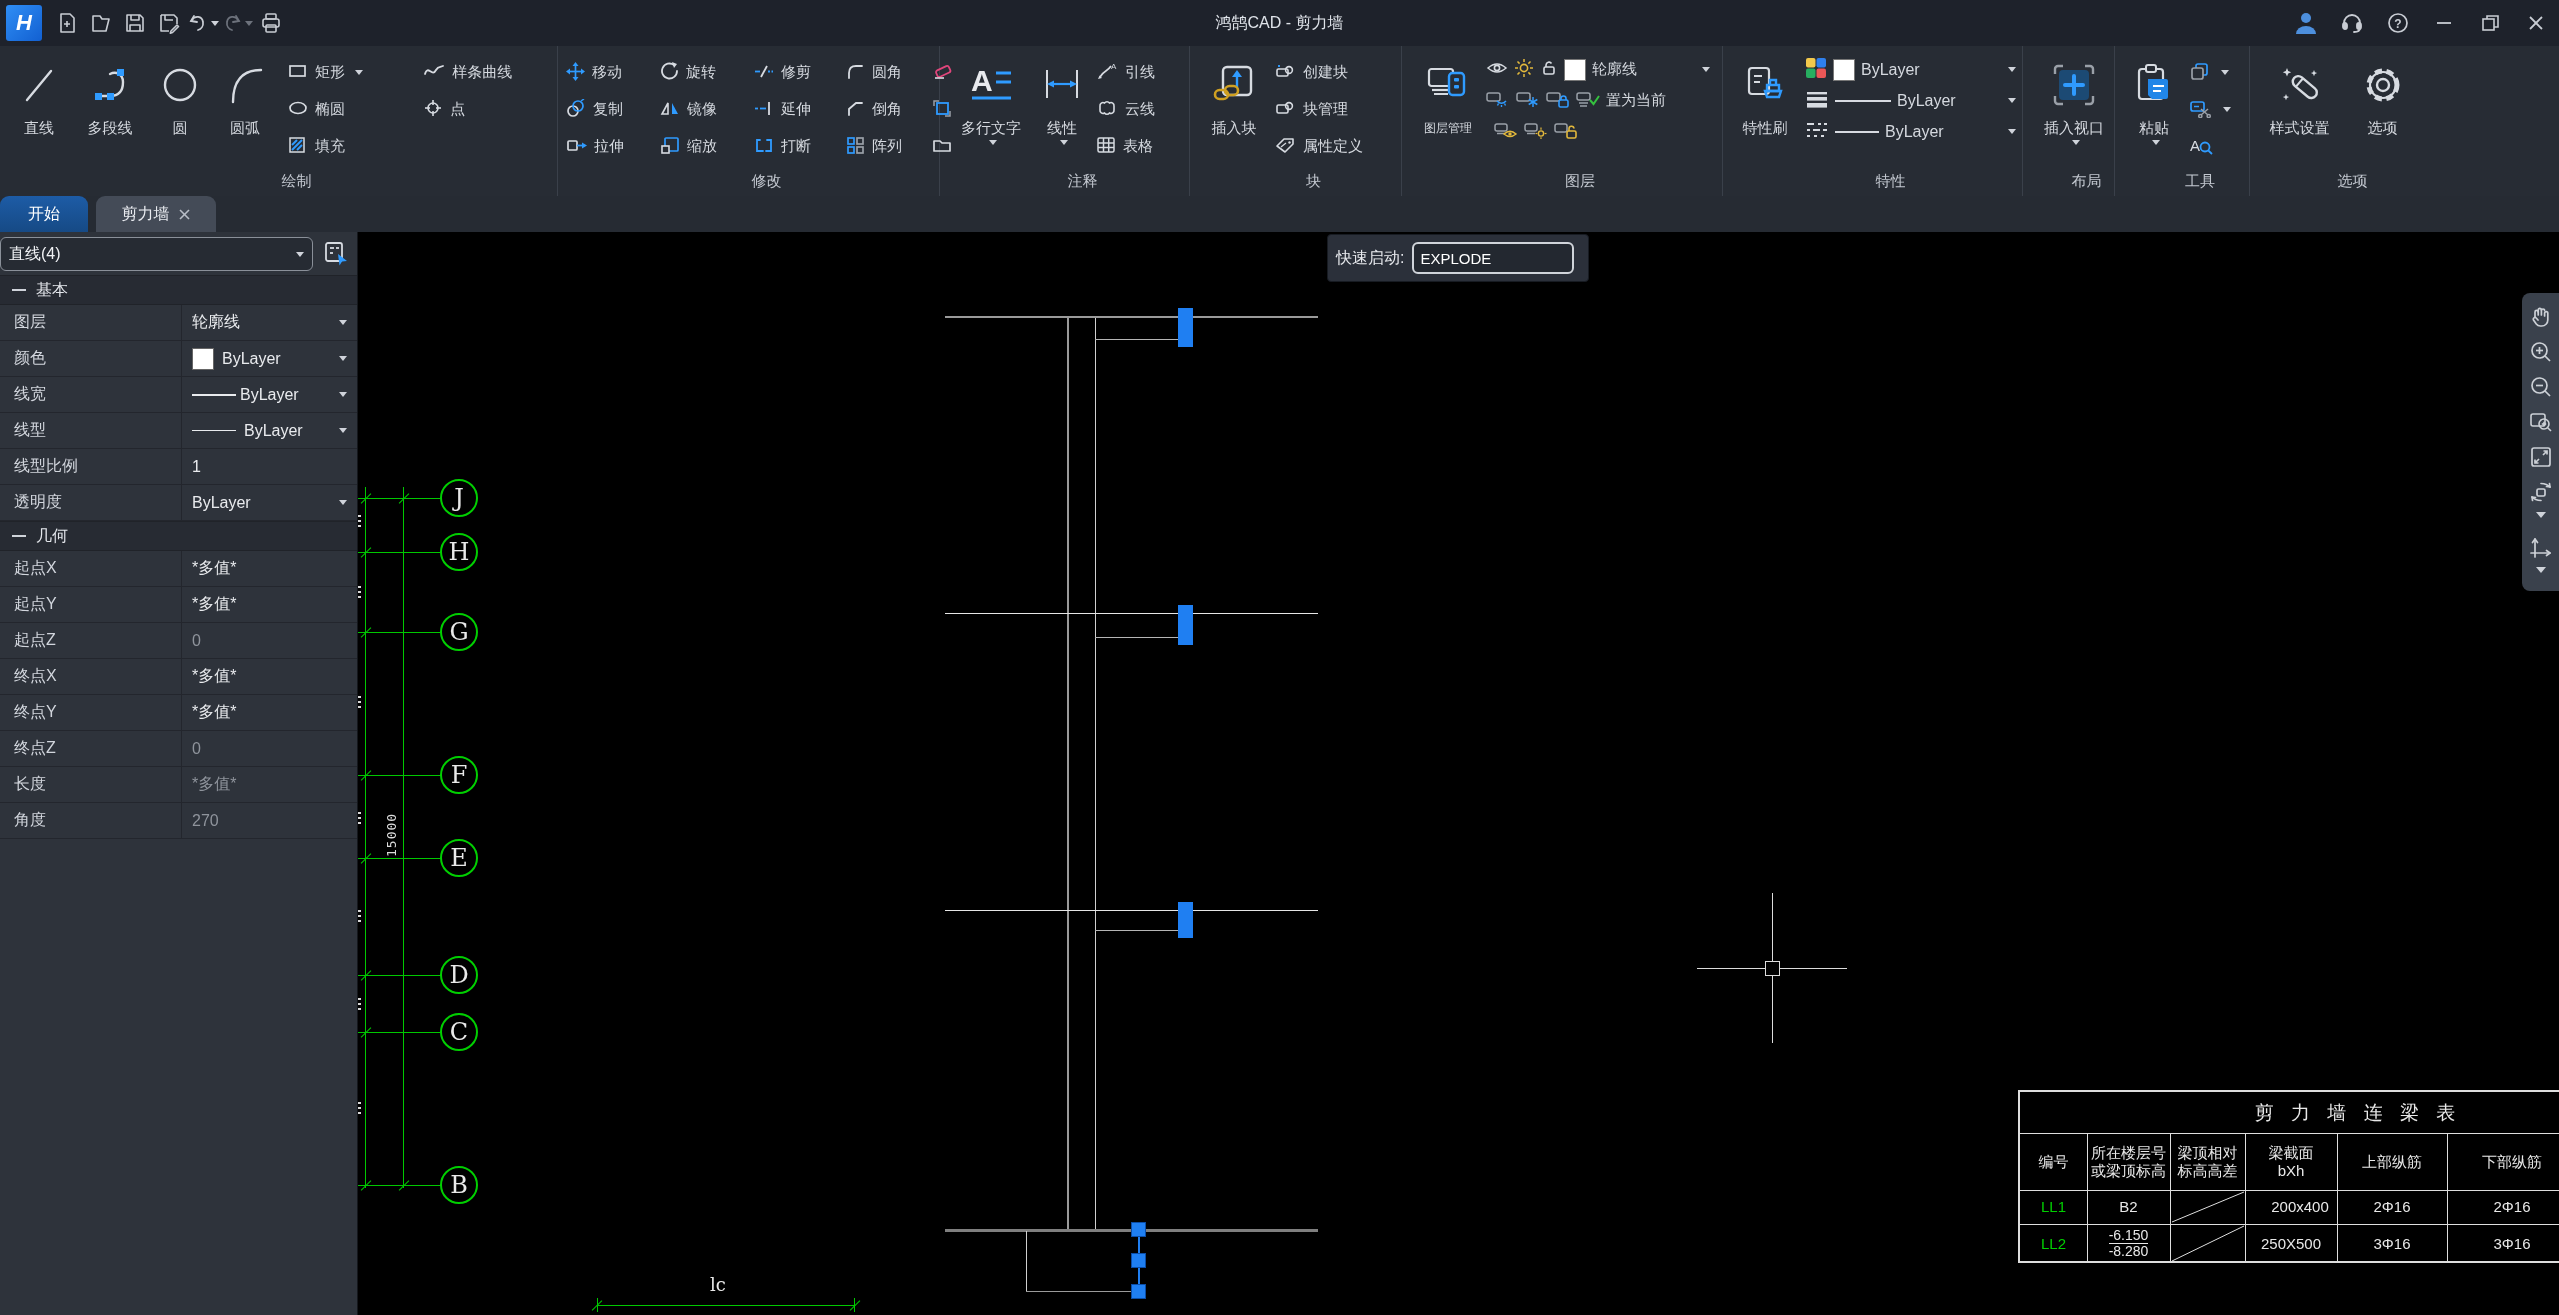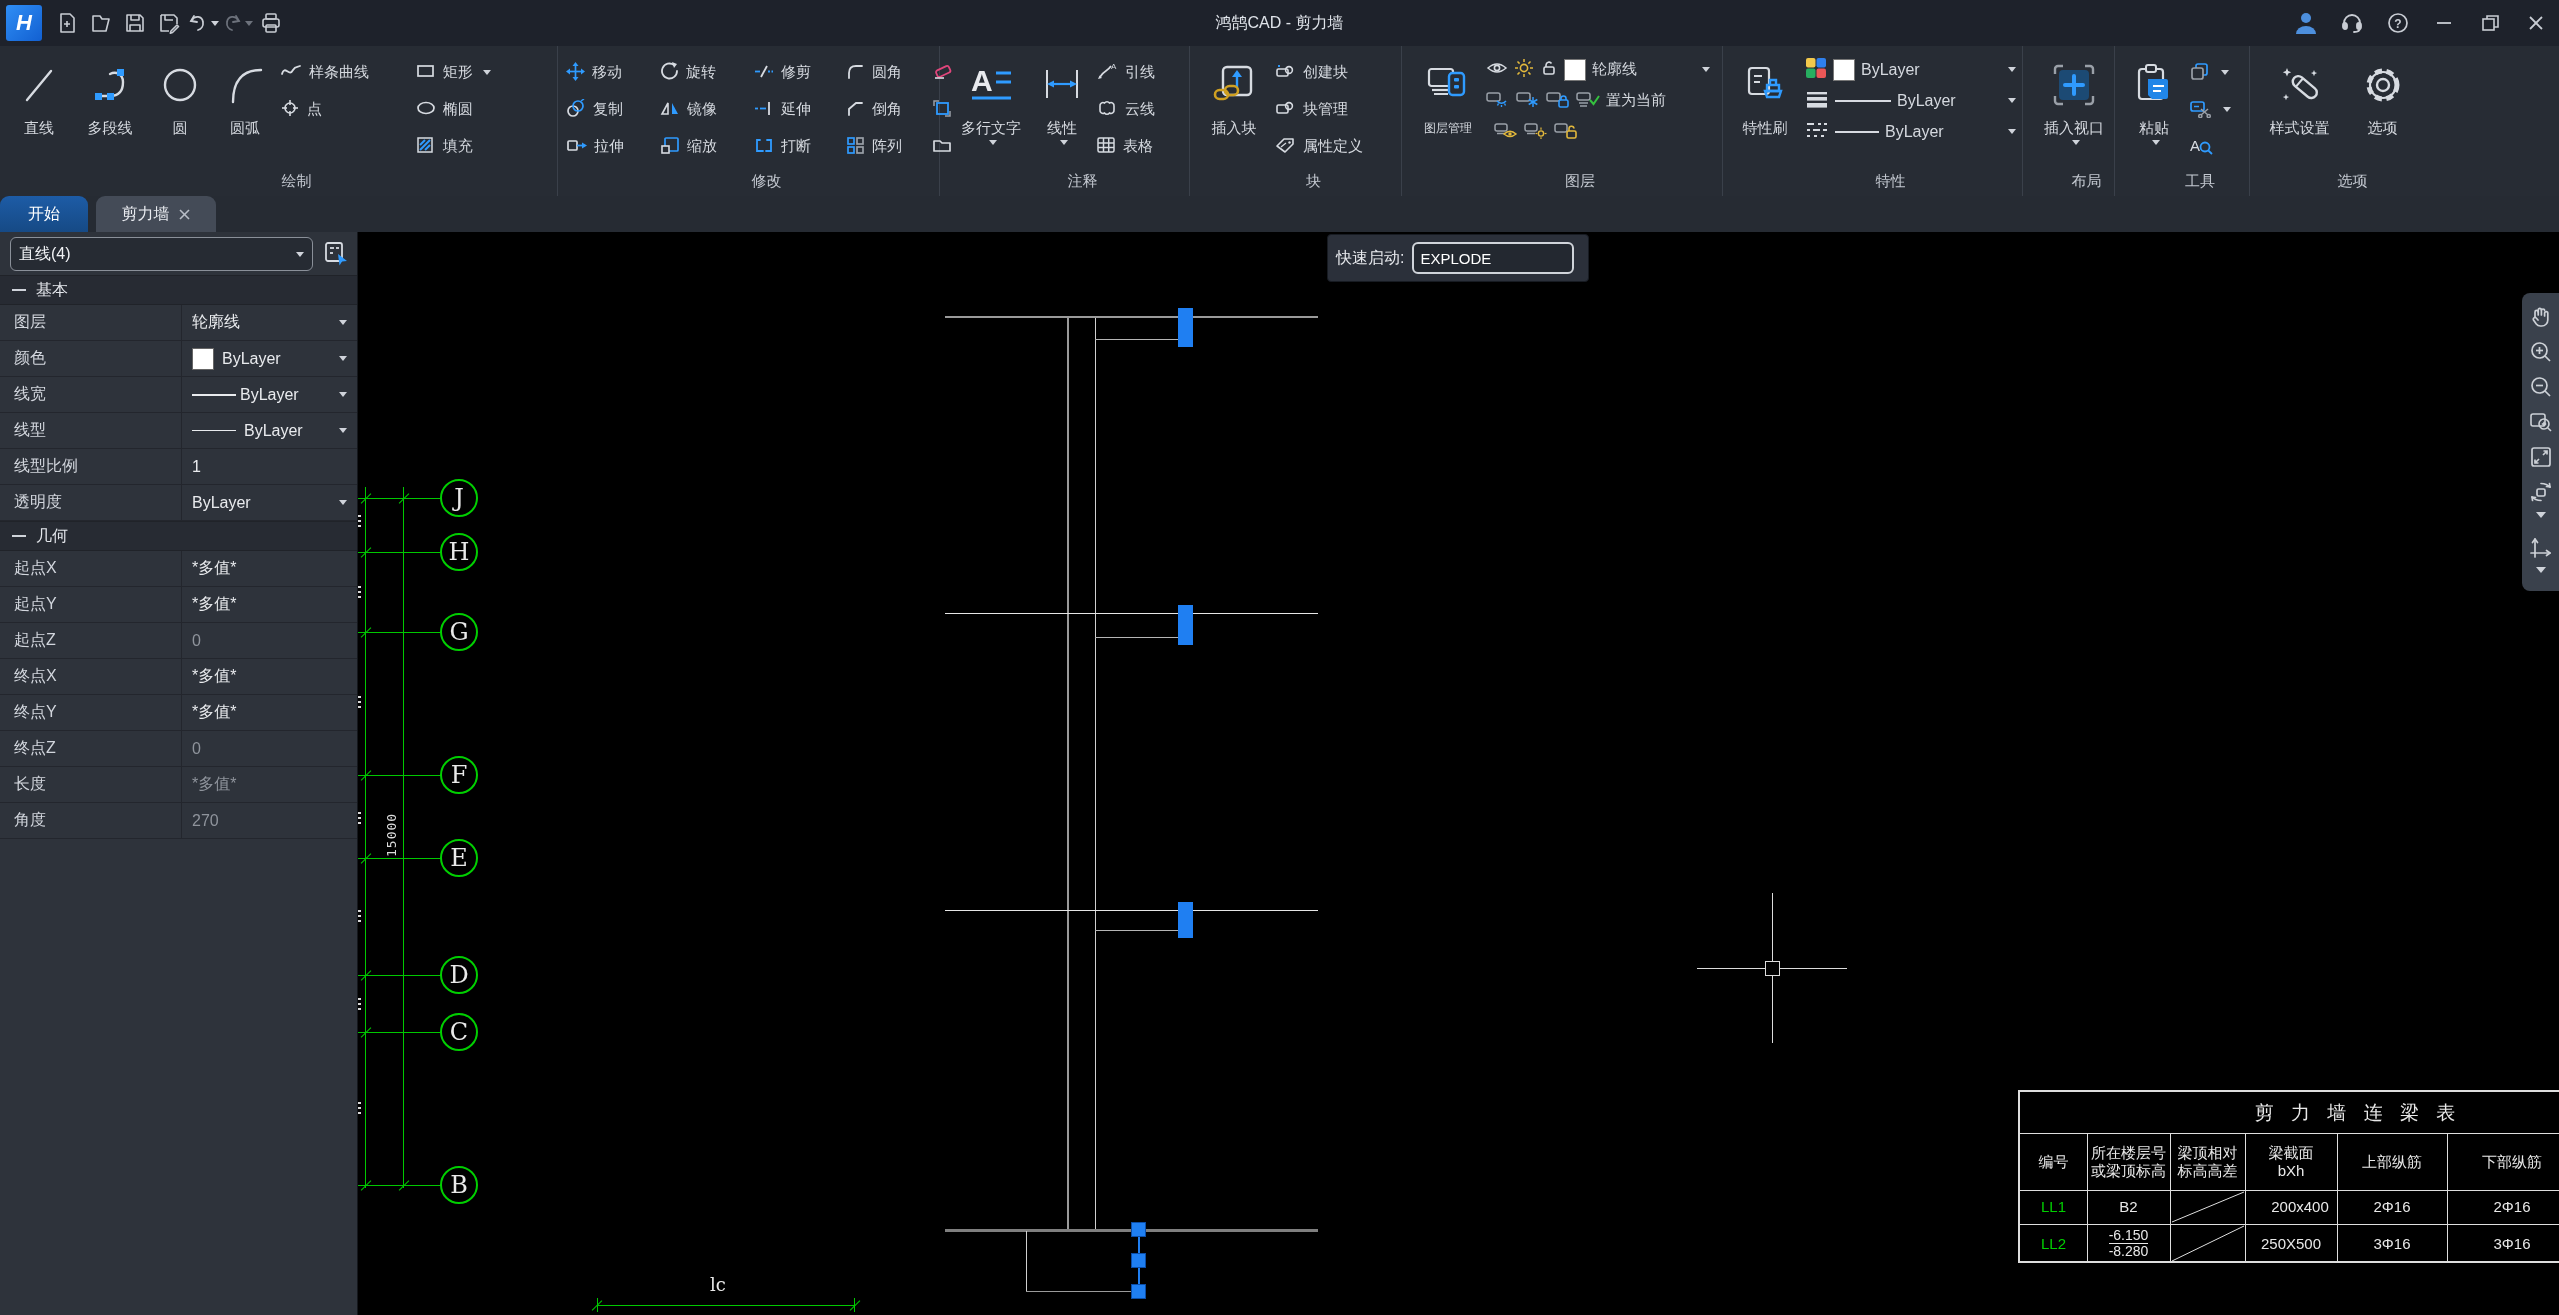--- a/index.html
+++ b/index.html
@@ -37,21 +37,21 @@
   .byl{margin-left:auto;display:flex;align-items:center;}
   
   .tabbar{position:absolute;left:0;top:196px;right:0;height:36px;background:#262b33;display:flex;align-items:flex-end;}
   .tab{height:36px;display:flex;align-items:center;justify-content:center;font-size:16px;border-radius:9px 9px 0 0;box-sizing:border-box;}
   .tab.active{width:88px;background:linear-gradient(#1d5ca6,#164a85);color:#fff;}
   .tab.idle{width:120px;background:#444b57;color:#e9ebf0;margin-left:8px;gap:8px;}
   
   .main{position:absolute;left:0;top:232px;right:0;bottom:0;display:flex;}
   
   .panel{width:358px;background:#2e333b;flex:none;position:relative;box-sizing:border-box;border-right:1px solid #15181d;}
-  .panel-top{display:flex;align-items:center;padding:5px 4px 4px 10px;gap:8px;}
+  .panel-top{display:flex;align-items:center;padding:5px 4px 4px 0;gap:8px;}
   .combo{flex:1;height:32px;border:1px solid #8a9099;border-radius:6px;background:#262b33;display:flex;align-items:center;
          padding:0 8px;font-size:16px;color:#f0f2f5;}
   .combo .car{margin-left:auto;}
   .qselbtn{width:32px;height:34px;display:flex;align-items:center;justify-content:center;}
   .psec{height:28px;background:#272b33;display:flex;align-items:center;gap:10px;padding-left:12px;font-size:16px;color:#e4e7ec;
         border-top:1px solid #202329;border-bottom:1px solid #202329;}
   .psec .dash{width:14px;height:2px;background:#cfd3da;}
   .prow{height:35px;display:flex;border-bottom:1px solid #23262d;font-size:16px;}
   .plabel{width:182px;display:flex;align-items:center;padding-left:14px;color:#d2d6dd;box-sizing:border-box;border-right:1px solid #23262d;}
   .pval{flex:1;display:flex;align-items:center;padding:0 10px 0 10px;color:#e9ebee;gap:8px;}
@@ -250,64 +250,64 @@
           <span class="blabel">圆</span>
         </div>
         <div class="bigbtn" style="width:70px">
           <span class="bicon">
               <svg width="40" height="46" viewBox="0 0 40 46">
                 <path d="M8 40 C8 18 18 8 36 8" fill="none" stroke="#d7dbe1" stroke-width="2.4" stroke-linecap="round"></path>
               </svg>
             </span>
           <span class="blabel">圆弧</span>
         </div>
+        <div class="smallcol" style="width:148px;margin-left:8px">
+          <div class="smallbtn">
+            <span><svg width="20" height="18" viewBox="0 0 20 18">
+                  <rect x="2" y="4" width="15" height="10" fill="none" stroke="#d7dbe1" stroke-width="1.7"></rect>
+                </svg></span>
+            <span>矩形</span>
+            <span class="car"></span>
+          </div>
+          <div class="smallbtn">
+            <span><svg width="20" height="18" viewBox="0 0 20 18">
+                  <ellipse cx="10" cy="9" rx="8" ry="5.5" fill="none" stroke="#d7dbe1" stroke-width="1.7"></ellipse>
+                </svg></span>
+            <span>椭圆</span>
+          </div>
+          <div class="smallbtn">
+            <span><svg width="20" height="18" viewBox="0 0 20 18">
+                  <rect x="2" y="2" width="14" height="14" fill="none" stroke="#d7dbe1" stroke-width="1.5"></rect>
+                  <g stroke="#2f9bff" stroke-width="2">
+                    <line x1="4" y1="14" x2="14" y2="4"></line>
+                    <line x1="4" y1="9" x2="9" y2="4"></line>
+                    <line x1="9" y1="14" x2="14" y2="9"></line>
+                  </g>
+                </svg></span>
+            <span>填充</span>
+          </div>
+        </div>
         <div class="smallcol" style="width:140px">
           <div class="smallbtn">
             <span><svg width="22" height="18" viewBox="0 0 22 18">
                   <path d="M2 12 C5 2 9 16 13 8 C15 4 18 5 20 4" fill="none" stroke="#d7dbe1" stroke-width="1.8" stroke-linecap="round"></path>
                 </svg></span>
             <span>样条曲线</span>
           </div>
           <div class="smallbtn">
             <span><svg width="20" height="18" viewBox="0 0 20 18">
                   <g fill="none" stroke="#d7dbe1" stroke-width="1.6">
                     <circle cx="10" cy="9" r="5"></circle>
                     <line x1="10" y1="1" x2="10" y2="6"></line>
                     <line x1="10" y1="12" x2="10" y2="17"></line>
                     <line x1="2" y1="9" x2="7" y2="9"></line>
                     <line x1="13" y1="9" x2="18" y2="9"></line>
                   </g>
                 </svg></span>
             <span>点</span>
-          </div>
-        </div>
-        <div class="smallcol" style="width:148px;margin-left:8px">
-          <div class="smallbtn">
-            <span><svg width="20" height="18" viewBox="0 0 20 18">
-                  <rect x="2" y="4" width="15" height="10" fill="none" stroke="#d7dbe1" stroke-width="1.7"></rect>
-                </svg></span>
-            <span>矩形</span>
-            <span class="car"></span>
-          </div>
-          <div class="smallbtn">
-            <span><svg width="20" height="18" viewBox="0 0 20 18">
-                  <ellipse cx="10" cy="9" rx="8" ry="5.5" fill="none" stroke="#d7dbe1" stroke-width="1.7"></ellipse>
-                </svg></span>
-            <span>椭圆</span>
-          </div>
-          <div class="smallbtn">
-            <span><svg width="20" height="18" viewBox="0 0 20 18">
-                  <rect x="2" y="2" width="14" height="14" fill="none" stroke="#d7dbe1" stroke-width="1.5"></rect>
-                  <g stroke="#2f9bff" stroke-width="2">
-                    <line x1="4" y1="14" x2="14" y2="4"></line>
-                    <line x1="4" y1="9" x2="9" y2="4"></line>
-                    <line x1="9" y1="14" x2="14" y2="9"></line>
-                  </g>
-                </svg></span>
-            <span>填充</span>
           </div>
         </div>
       </div>
       <div class="rlabel">绘制</div>
     </div>
 
     <div class="rgroup" style="width:382px">
       <div class="rbody">
         <div class="modgrid">
           <div class="smallbtn">

